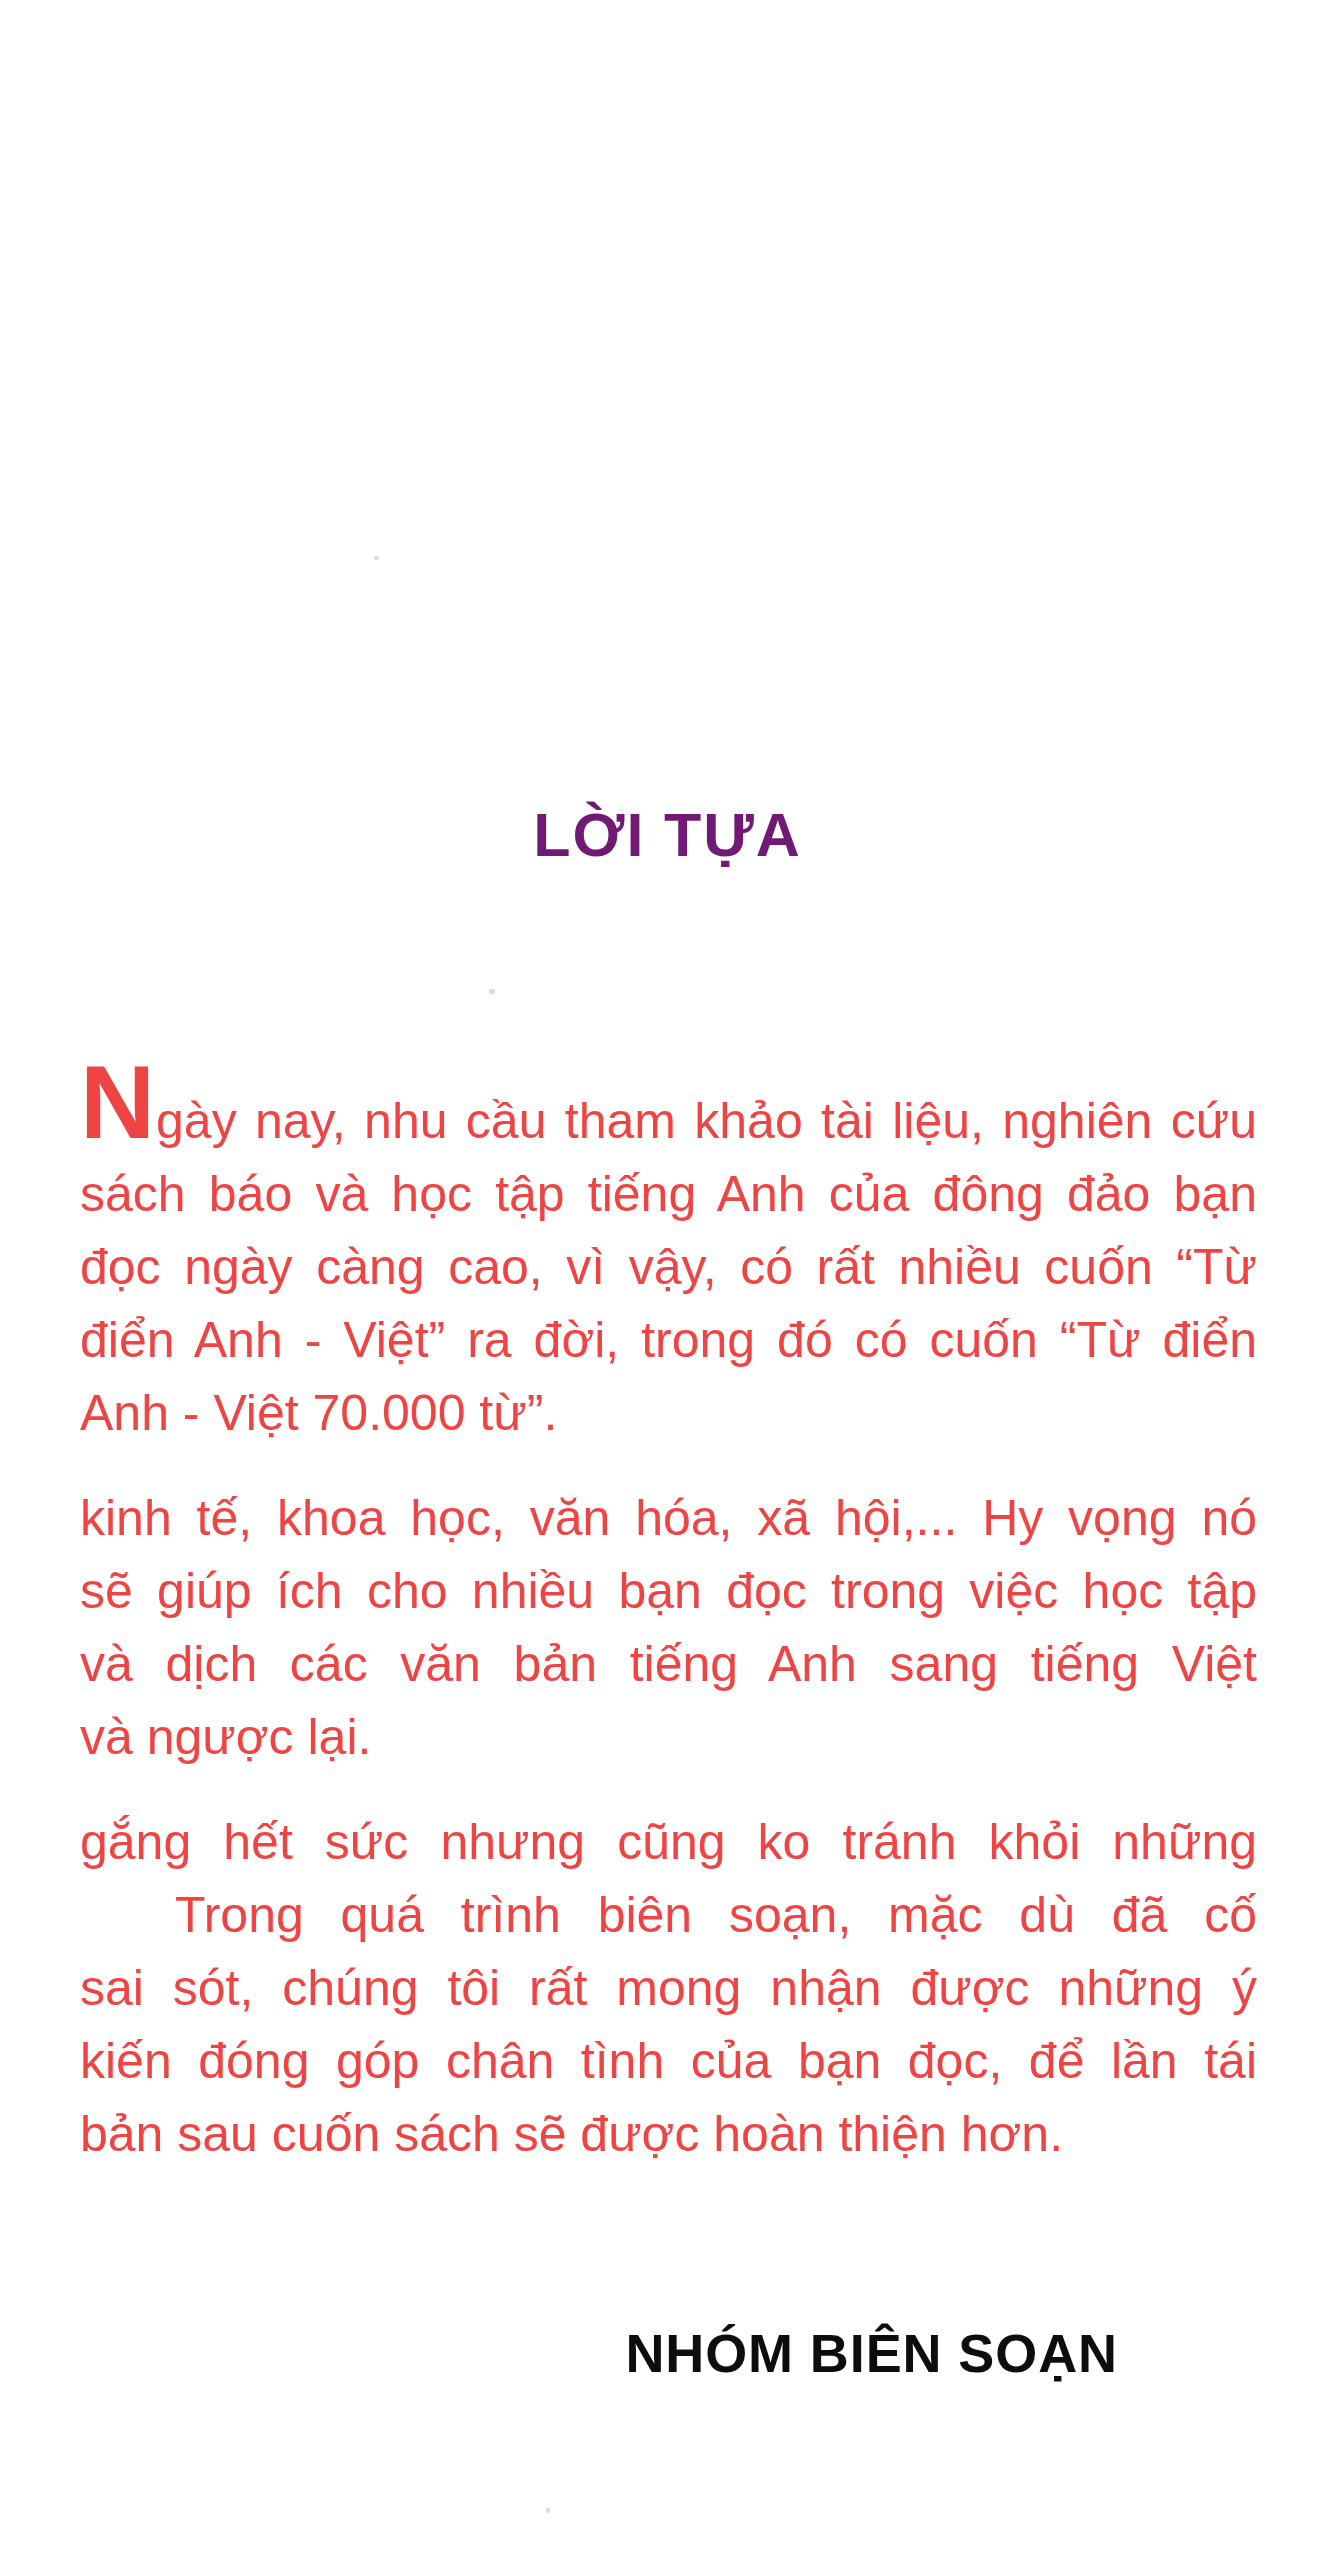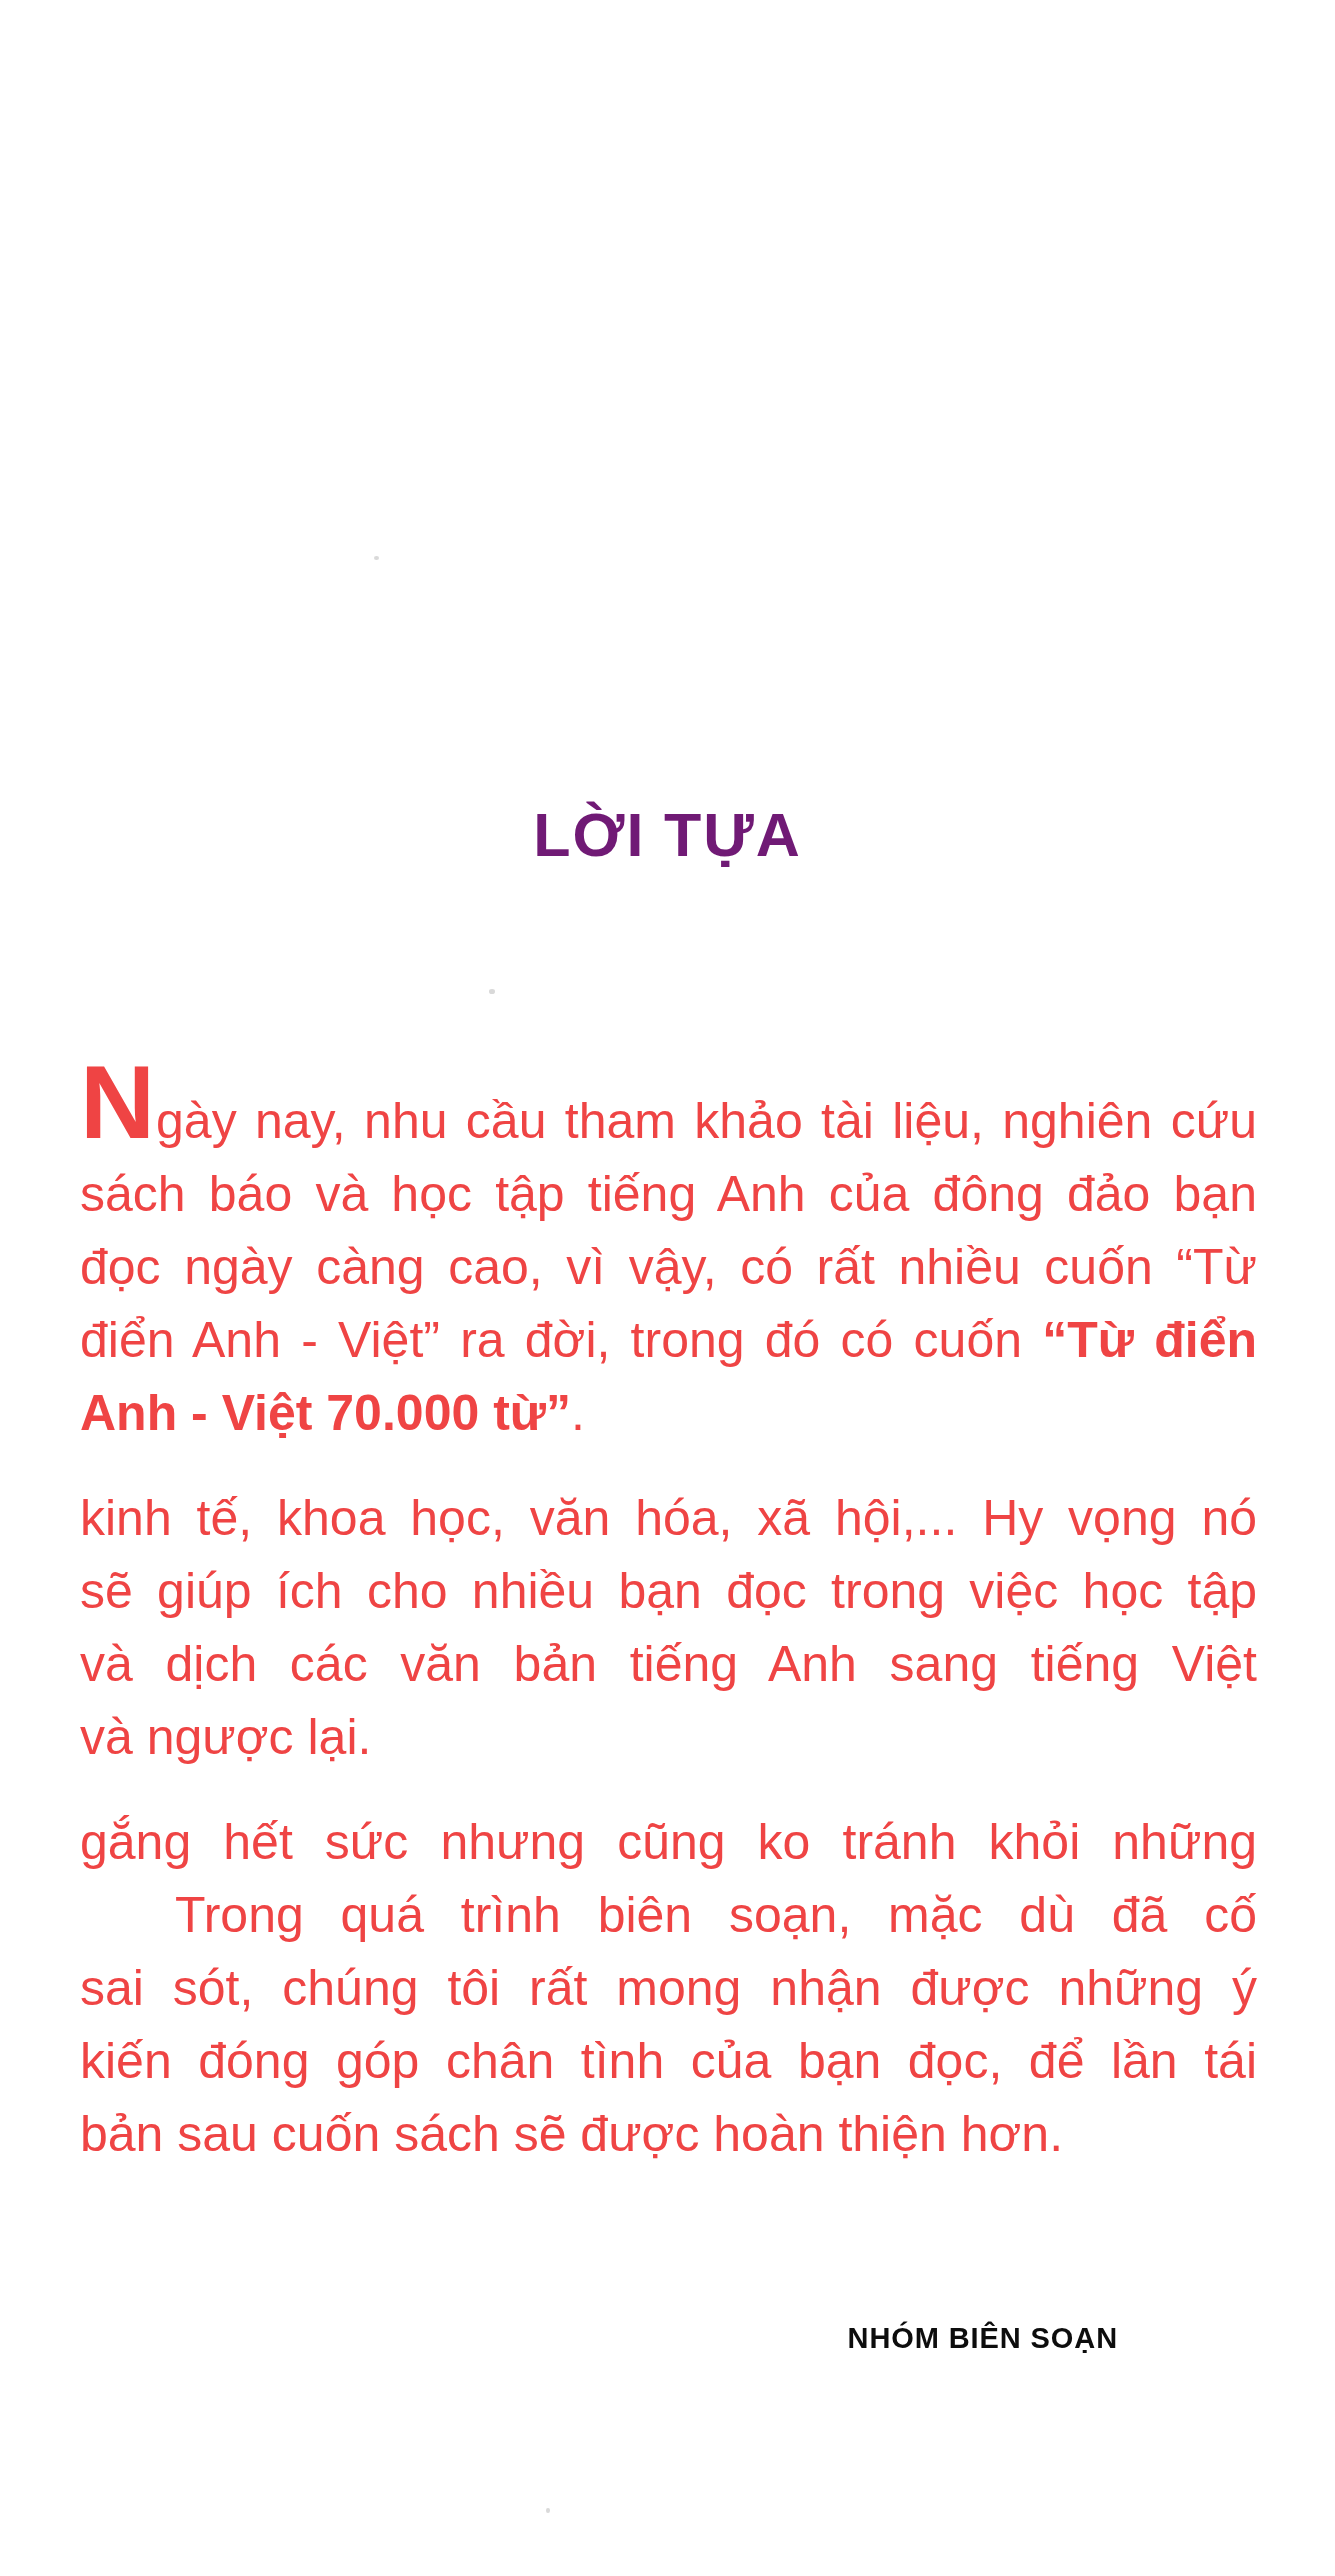--- a/index.html
+++ b/index.html
@@ -44,37 +44,37 @@
   .para + .para { margin-top: 32px; }
   .line {
     text-align: justify;
     text-align-last: justify;
     white-space: normal;
   }
   .line.first-indent { padding-left: 95px; }
   .line.last {
     text-align-last: left;
   }
-  .bold { font-weight: 700; }
+  .bold { font-weight: 400; }
   .dropcap {
     font-size: 104px;
     font-weight: 700;
     line-height: 0.9px;
     letter-spacing: 0.9px;
     vertical-align: baseline;
   }
   .signature {
     position: absolute;
     top: 2322px;
     left: 80px;
     width: 1177px;
     text-align: right;
     padding-right: 139px;
     box-sizing: border-box;
-    font-size: 29px;
+    font-size: 54px;
     font-weight: 700;
     letter-spacing: 0.9px;
     color: #0d0d0d;
   }
   .speck {
     position: absolute;
     background: #b9b9b9;
     border-radius: 50%;
     opacity: 0.55;
   }

